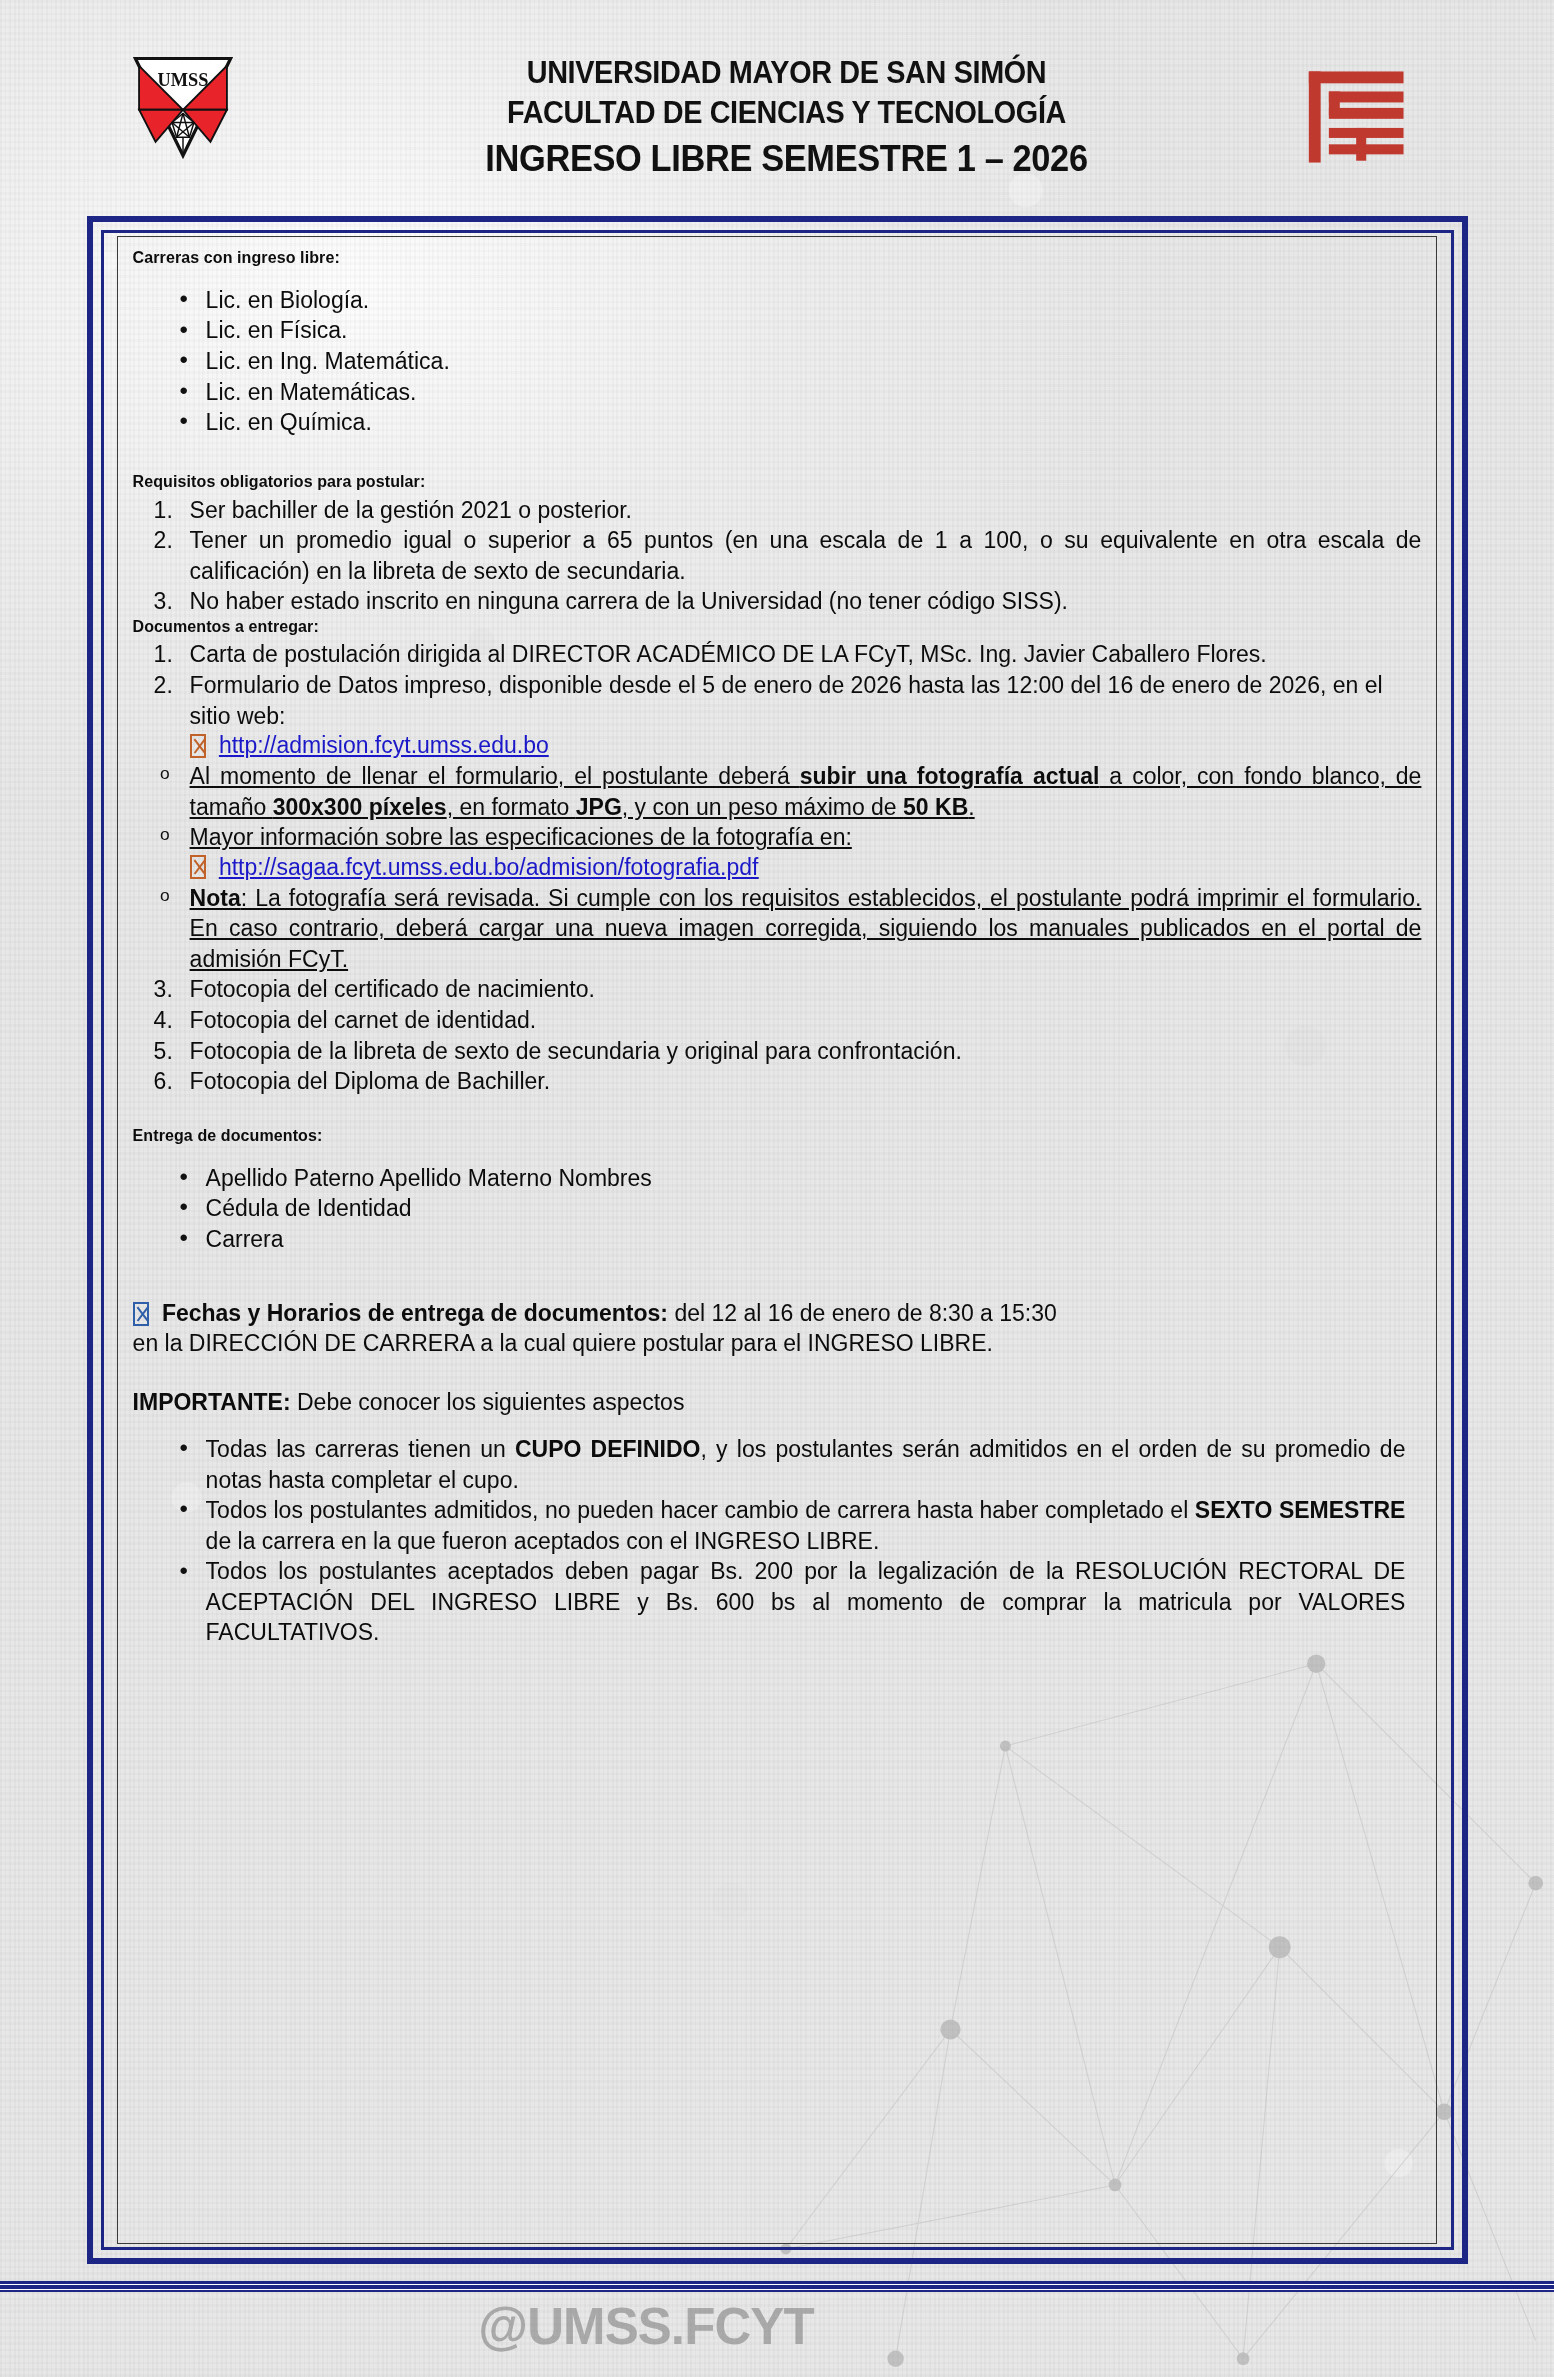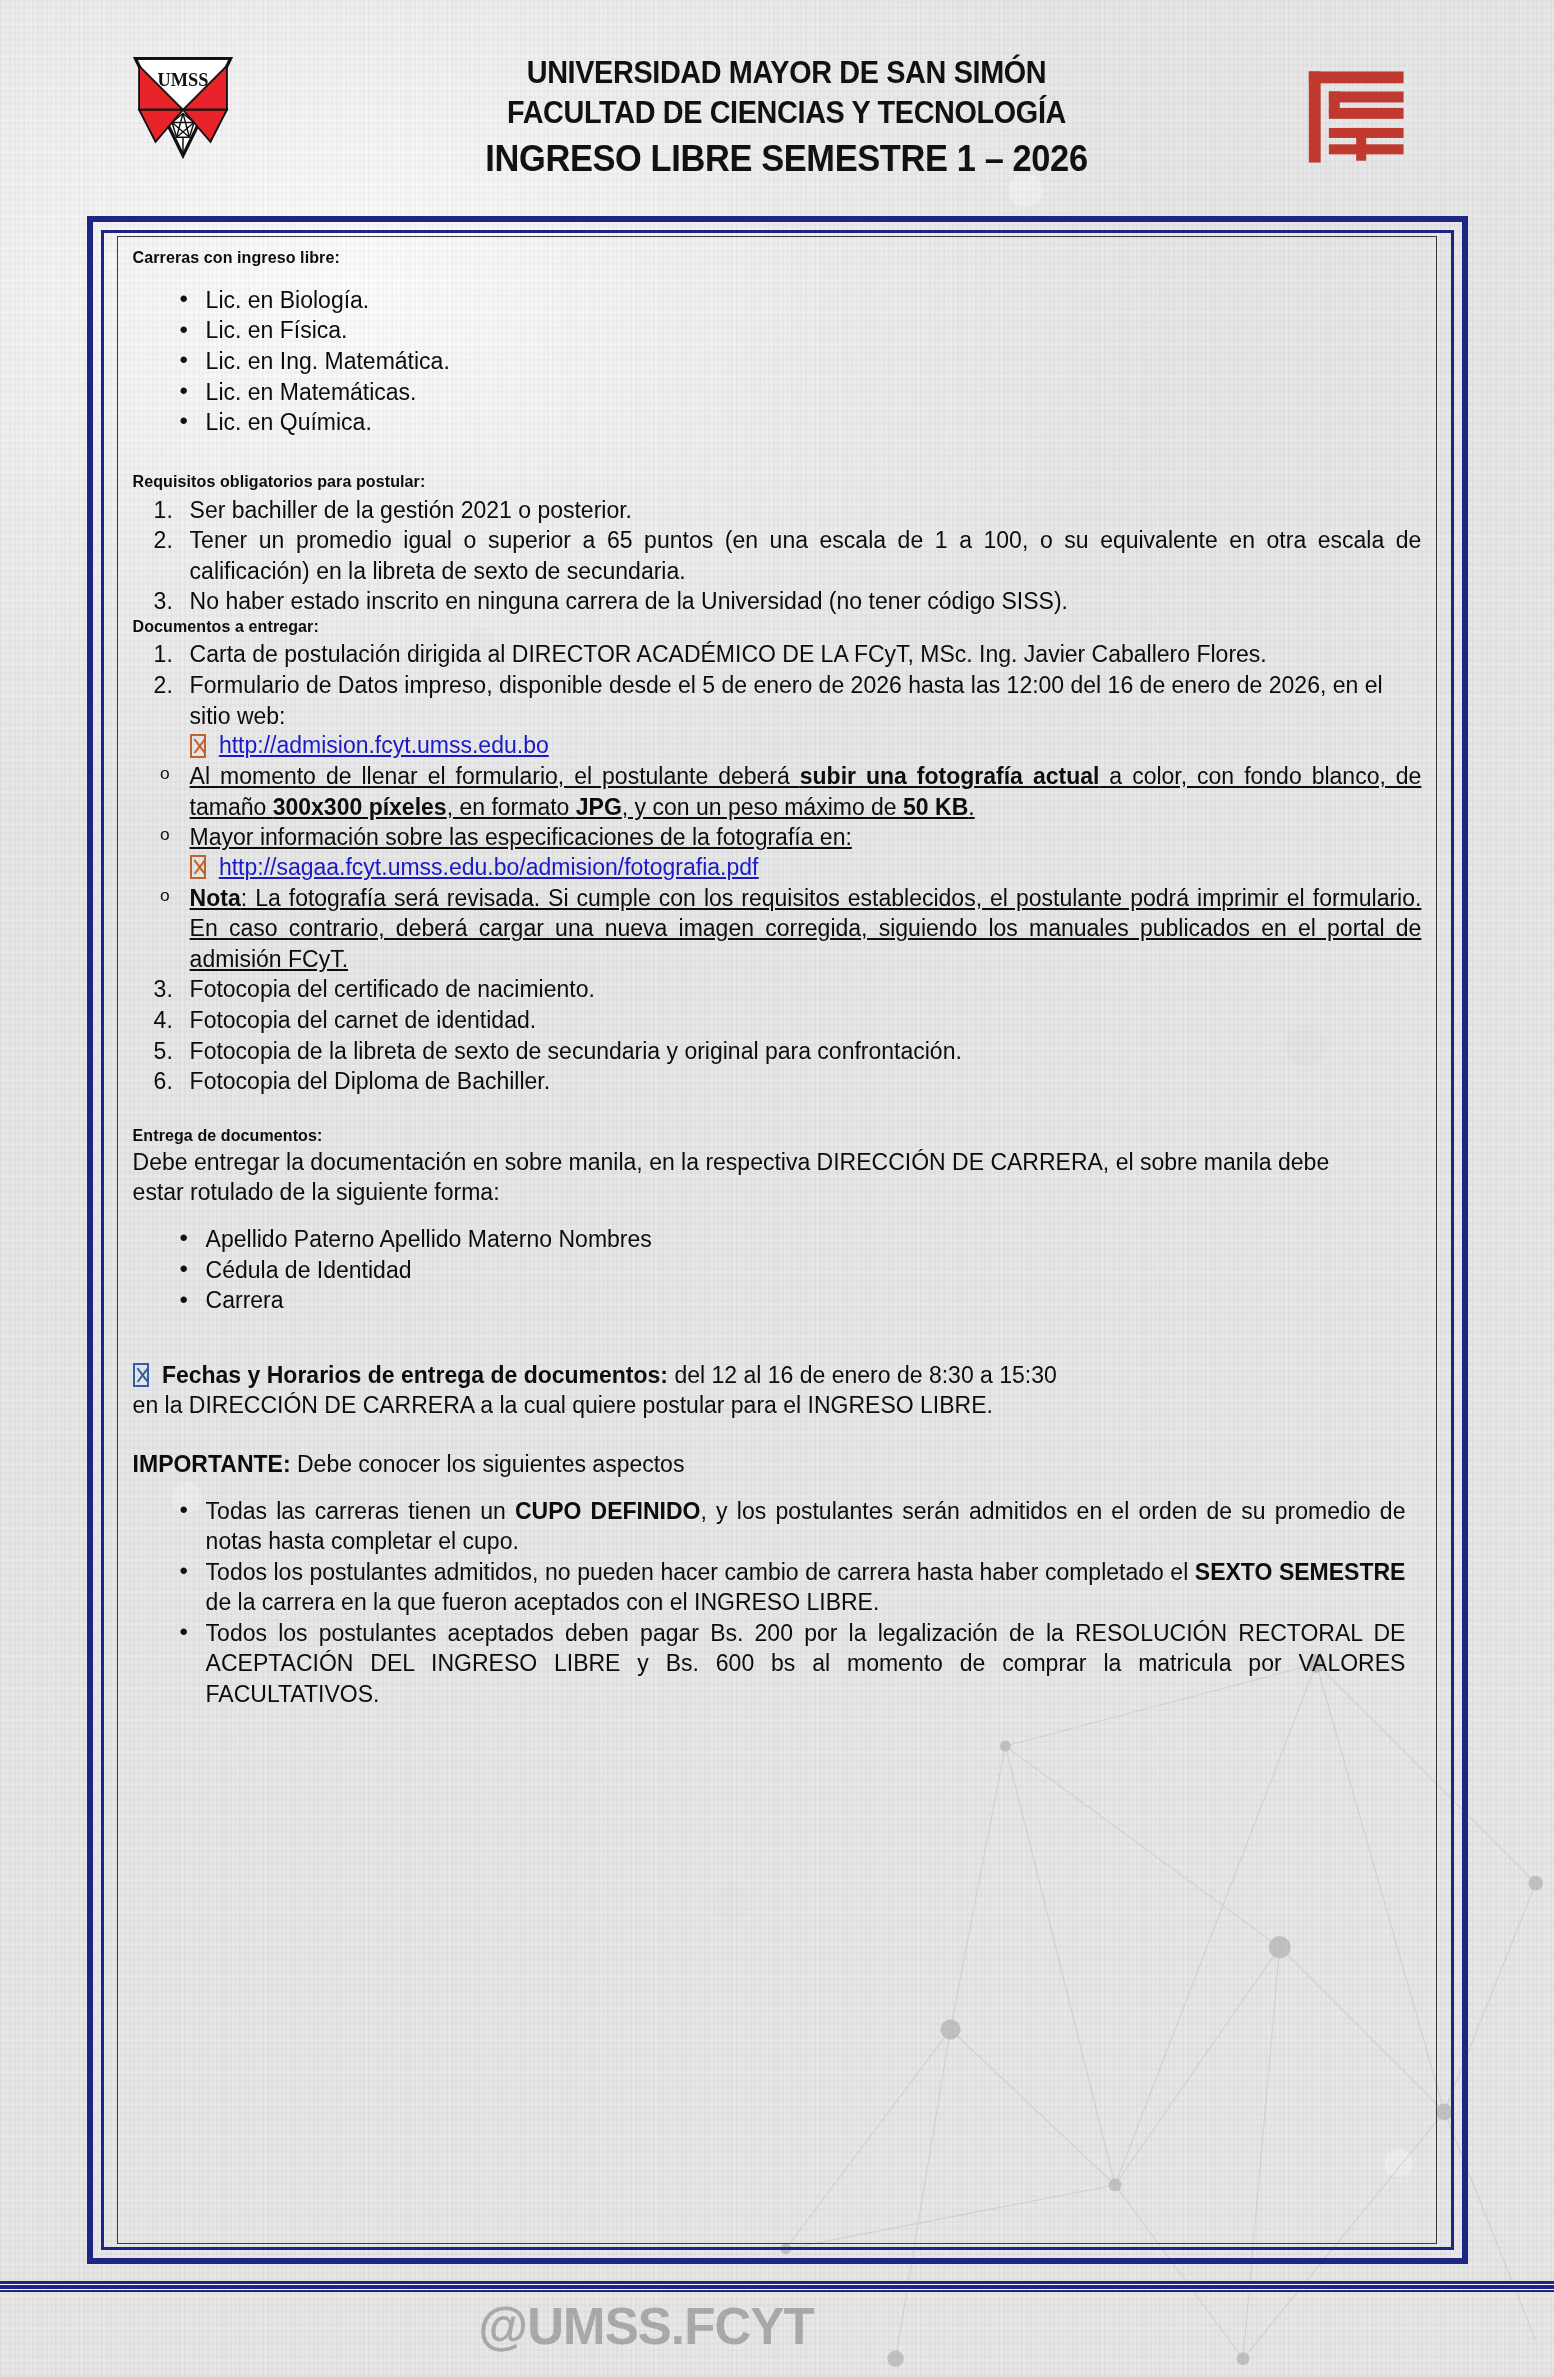--- a/index.html
+++ b/index.html
@@ -295,21 +295,20 @@
   <ol class="num" style="counter-reset:it 2;">
     <li>Fotocopia del certificado de nacimiento.</li>
     <li>Fotocopia del carnet de identidad.</li>
     <li>Fotocopia de la libreta de sexto de secundaria y original para confrontación.</li>
     <li>Fotocopia del Diploma de Bachiller.</li>
   </ol>
 
   <div class="spacer-lg"></div>
 
   <div class="h-sec">Entrega de documentos:</div>
-  <div style="max-width:1216px;">Debe entregar la documentación en sobre manila, en la respectiva DIRECCIÓN DE CARRERA, el sobre manila debe estar rotulado de la siguiente forma:</div>
   <ul class="disc">
     <li>Apellido Paterno Apellido Materno Nombres</li>
     <li>Cédula de Identidad</li>
     <li>Carrera</li>
   </ul>
 
   <div class="spacer-lg"></div>
 
   <div>
     <span class="tofu blue"></span><span class="b">Fechas y Horarios de entrega de documentos:</span><span>  del 12 al 16 de enero de 8:30 a 15:30</span>

